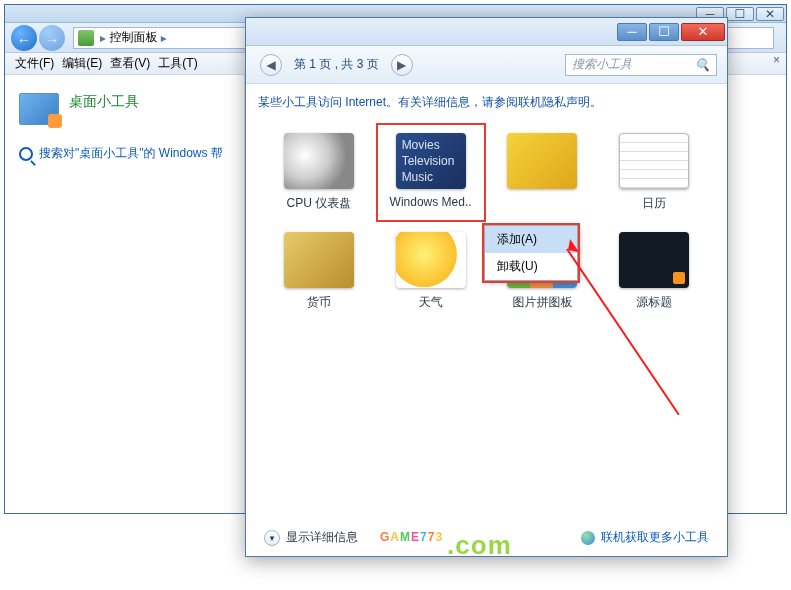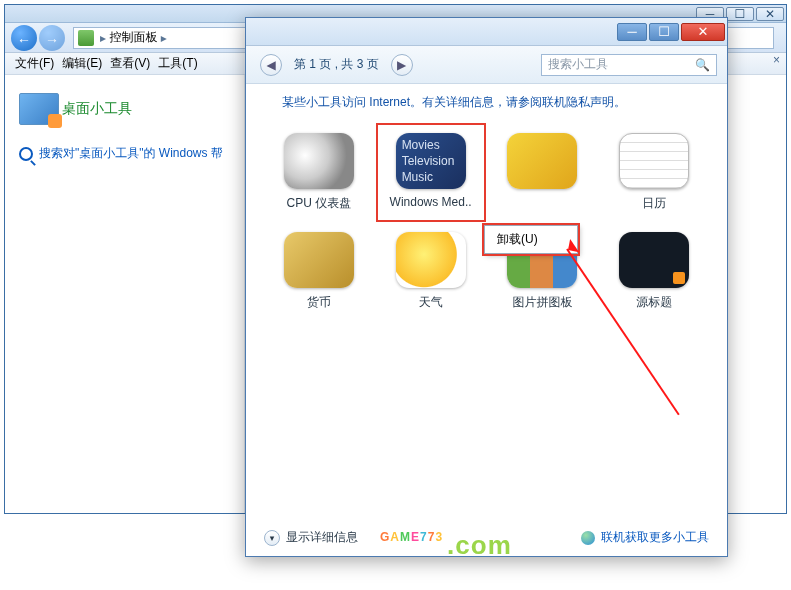--- a/index.html
+++ b/index.html
@@ -7,42 +7,42 @@
 .outer{position:absolute;left:4px;top:4px;width:783px;height:510px;border:1px solid #3a6ea5;background:#fff}
 .outer-titlebar{height:18px;background:linear-gradient(#d7e6f7,#c3d9ee);border-bottom:1px solid #9bb9d8;display:flex;justify-content:flex-end;align-items:center}
 .tb-btn{width:28px;height:14px;margin-right:2px;border:1px solid #6b8bad;border-radius:2px;display:flex;align-items:center;justify-content:center;color:#2b4f73;background:linear-gradient(#eaf2fb,#cde0f4)}
 .toolbar{height:30px;background:linear-gradient(#e8f1fb,#d4e3f5);display:flex;align-items:center;padding:0 6px;border-bottom:1px solid #b7c9dd}
 .nav-circle{width:26px;height:26px;border-radius:50%;background:radial-gradient(circle at 35% 30%,#6bb3ff,#1d6fc9);margin-right:2px;display:flex;align-items:center;justify-content:center;color:#fff;font-size:14px}
 .addr{flex:1;height:22px;border:1px solid #9fb9d6;background:#fff;display:flex;align-items:center;margin:0 6px;padding:0 4px}
 .addr-ico{width:16px;height:16px;background:linear-gradient(#7fc76a,#4a9a36);border-radius:2px;margin-right:6px}
 .menubar{height:22px;background:linear-gradient(#f4f8fc,#e3ecf6);display:flex;align-items:center;gap:8px;padding:0 10px;border-bottom:1px solid #cdd9e6}
 .body-area{display:flex;height:calc(100% - 70px)}
 .left-pane{width:240px;padding:18px 14px;border-right:1px solid #e0e7ee}
-.cp-head{display:flex;align-items:center;gap:3px;margin-bottom:20px}
+.cp-head{display:flex;align-items:flex-start;gap:10px;margin-bottom:20px}
 .cp-ico{width:40px;height:32px;background:linear-gradient(135deg,#6fb4f0,#3b7fc6);border:1px solid #5a91c3;border-radius:2px;position:relative}
 .cp-ico::after{content:"";position:absolute;right:-4px;bottom:-4px;width:14px;height:14px;background:#ff9b3a;border-radius:3px}
 .cp-title{color:#1b8a2e;font-size:14px}
 .search-link{display:flex;align-items:center;gap:6px;color:#0959bf;cursor:pointer}
 .mag-ico{width:14px;height:14px;border:2px solid #0959bf;border-radius:50%;position:relative}
 .mag-ico::after{content:"";position:absolute;right:-5px;bottom:-5px;width:6px;height:2px;background:#0959bf;transform:rotate(45deg)}
 
 .dialog{position:absolute;left:245px;top:17px;width:483px;height:540px;background:#fff;border:1px solid #4c7ab0;box-shadow:0 4px 18px rgba(0,0,0,.35)}
 .dlg-tb{height:28px;background:linear-gradient(#e5effa,#cfe1f4);display:flex;justify-content:flex-end;align-items:center;padding:0 2px;border-bottom:1px solid #b0c5dc}
 .dlg-btn{width:30px;height:18px;margin-left:2px;border-radius:2px;display:flex;align-items:center;justify-content:center;font-size:13px;color:#fff}
 .dlg-min,.dlg-max{background:linear-gradient(#88b5e6,#5a8ec8);border:1px solid #4d7db0}
 .dlg-close{width:44px;background:linear-gradient(#f16a5e,#d23a2a);border:1px solid #a82a1c}
 .dlg-nav{height:38px;background:linear-gradient(#f5f9fd,#e3eef8);display:flex;align-items:center;padding:0 10px;border-bottom:1px solid #cad9e8}
 .pg-btn{width:22px;height:22px;border:1px solid #9cb4ce;border-radius:50%;background:linear-gradient(#fff,#e4edf6);display:flex;align-items:center;justify-content:center;color:#557;margin:0 4px}
 .pg-label{color:#224a74;margin:0 8px}
-.dlg-search{margin-left:auto;width:176px;height:22px;border:1px solid #9fb9d6;background:#fff;display:flex;align-items:center;padding:0 6px;color:#8a98a8;}
-.dlg-info{padding:10px 36px;color:#1353a8}
+.dlg-search{margin-left:auto;width:152px;height:22px;border:1px solid #9fb9d6;background:#fff;display:flex;align-items:center;padding:0 6px;color:#8a98a8;font-style:italic}
+.dlg-info{padding:10px 12px;color:#1353a8}
 .dlg-info a{color:#1353a8;text-decoration:none}
 .gadgets{padding:6px 22px;display:grid;grid-template-columns:repeat(4,1fr);column-gap:10px;row-gap:8px}
 .g{display:flex;flex-direction:column;align-items:center;gap:6px;padding:6px 2px}
-.g-ico{width:70px;height:56px;border-radius:13px;box-shadow:0 1px 3px rgba(0,0,0,.3)}
+.g-ico{width:70px;height:56px;border-radius:4px;box-shadow:0 1px 3px rgba(0,0,0,.3)}
 .g-label{color:#2a3a49;white-space:nowrap}
 .sel{outline:2px solid #e63b2e;outline-offset:2px}
 .i-cpu{background:radial-gradient(circle at 30% 40%,#fff,#ccc 40%,#888 70%)}
 .i-wmc{background:linear-gradient(135deg,#2a4f8e,#1a2f5e);display:flex;flex-direction:column;justify-content:center;padding:6px;color:#d7e2f2;font-size:7px;gap:2px}
 .i-wmc span{display:block}
 .i-slide{background:linear-gradient(135deg,#f4d33a,#e0a51b)}
 .i-cur{background:linear-gradient(135deg,#e8c96a,#b98f2b)}
 .i-cal{background:#fff;border:1px solid #bbb;background-image:repeating-linear-gradient(#fff 0 8px,#ddd 8px 9px)}
 .i-clock{background:radial-gradient(circle,#fff 55%,#d6ccb8 58%,#b9af97 70%);border-radius:50%}
 .i-weather{background:radial-gradient(circle at 40% 40%,#fff176,#fbc02d 60%,transparent 62%)}
@@ -177,20 +177,21 @@
       <span>显示详细信息</span>
     </div>
     <div class="more-link">
       <div class="globe"></div>
       <span>联机获取更多小工具</span>
     </div>
   </div>
 </div>
 
 <div class="ctx sel" style="outline-offset:0">
+  <div class="ctx-item hl">添加(A)</div>
   <div class="ctx-item">卸载(U)</div>
 </div>
 
 <div class="arrow">
   <div class="arrow-line"></div>
   <div class="arrow-head"></div>
 </div>
 
 <div class="watermark">
   <span>G</span>

